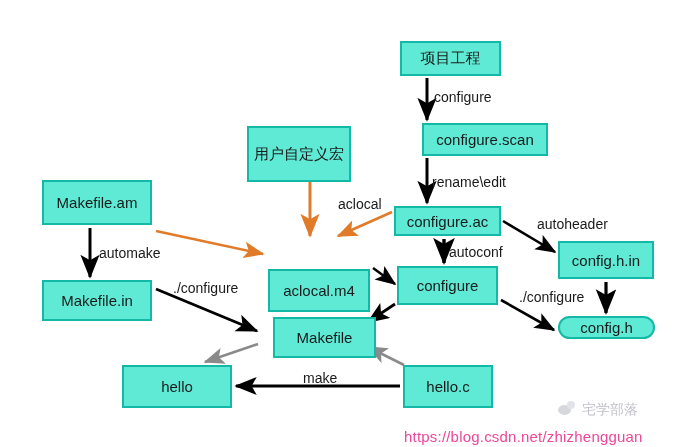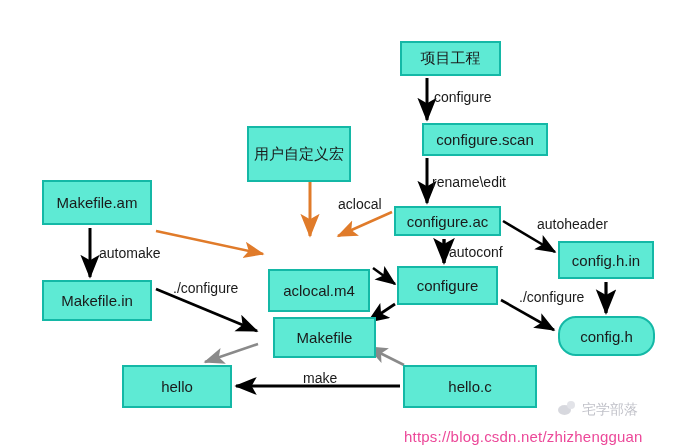--- a/index.html
+++ b/index.html
@@ -168,25 +168,25 @@
   <div class="node" style="left:268px; top:240px; width:102px; height:43px;margin-top:29px;">aclocal.m4</div>
 
   <div class="node" style="left:558px; top:241px; width:96px; height:38px;">config.h.in</div>
 
   <div class="node" style="left:397px; top:266px; width:101px; height:39px;">configure</div>
 
   <div class="node" style="left:42px; top:280px; width:110px; height:41px;text-align:right;">Makefile.in</div>
 
   <div class="node" style="left:261px; top:317px; width:103px; height:41px;margin-left:12px;">Makefile</div>
 
-  <div class="node" style="left:558px; top:316px; width:97px; height:40px;border-radius:18px;">config.h</div>
+  <div class="node" style="left:558px; top:316px; width:97px; height:23px;border-radius:18px;">config.h</div>
 
   <div class="node" style="left:122px; top:365px; width:110px; height:43px;">hello</div>
 
-  <div class="node" style="left:403px; top:365px; width:134px; height:43px;">hello.c</div>
+  <div class="node" style="left:403px; top:365px; width:90px; height:43px;">hello.c</div>
 
   <div class="edge-label" style="left:434px; top:90px;">configure</div>
 
   <div class="edge-label" style="left:432px; top:175px;">rename\edit</div>
 
   <div class="edge-label" style="left:338px; top:197px;">aclocal</div>
 
   <div class="edge-label" style="left:99px; top:246px;">automake</div>
 
   <div class="edge-label" style="left:449px; top:245px;">autoconf</div>

